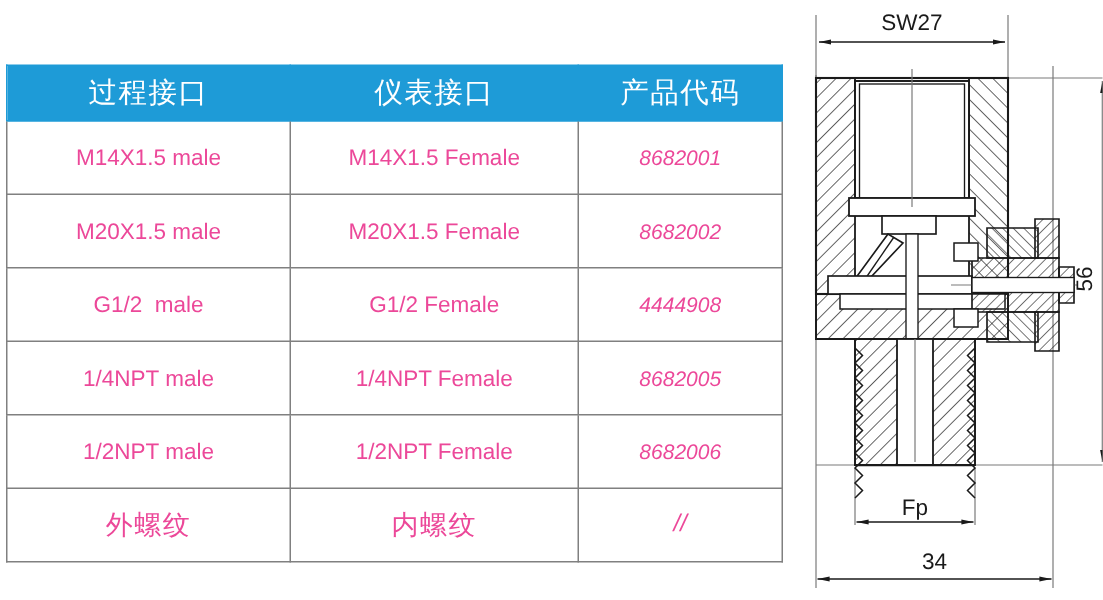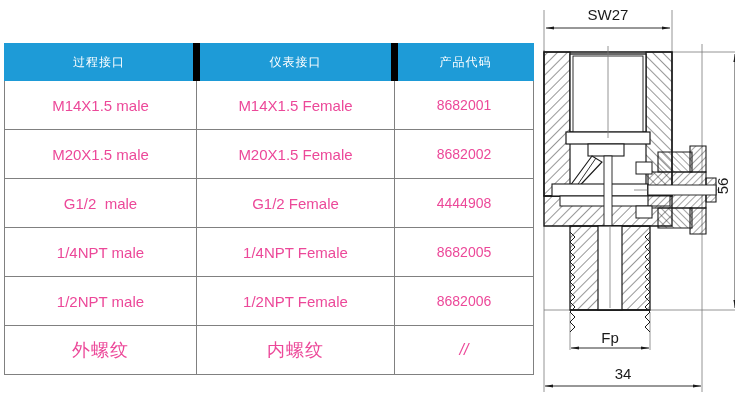--- a/index.html
+++ b/index.html
@@ -28,42 +28,43 @@
   #spec-table td, #spec-table th {
     border: 1px solid #808080;
     text-align: center;
     vertical-align: middle;
     padding: 0;
     font-weight: normal;
   }
   #spec-table thead th {
     background: #1e9bd7;
     color: #ffffff;
-    font-size: 12px;
+    font-size: 19px;
     height: 36px;
     border-color: #1e9bd7;
     font-family: "DejaVu Sans", sans-serif;
     letter-spacing: 1px;
   }
   #spec-table thead th.hcol-div {
-    border-left: 7px solid #000000;
+    border-left: 1px solid #000000;
   }
   #spec-table tbody td {
     height: 42px;
     font-size: 15px;
     color: #ec4899;
     white-space: pre;
   }
   #spec-table tbody td.cjk {
     font-family: "DejaVu Sans", sans-serif;
     font-size: 18px;
     letter-spacing: 1px;
   }
   #spec-table tbody td.code {
     font-size: 14px;
+    font-style: italic;
   }
   #spec-table tbody td.slashes {
     font-style: italic;
     font-size: 16px;
   }
   .col-a { width: 188px; }
   .col-b { width: 191px; }
   .col-c { width: 135px; }
 
   

